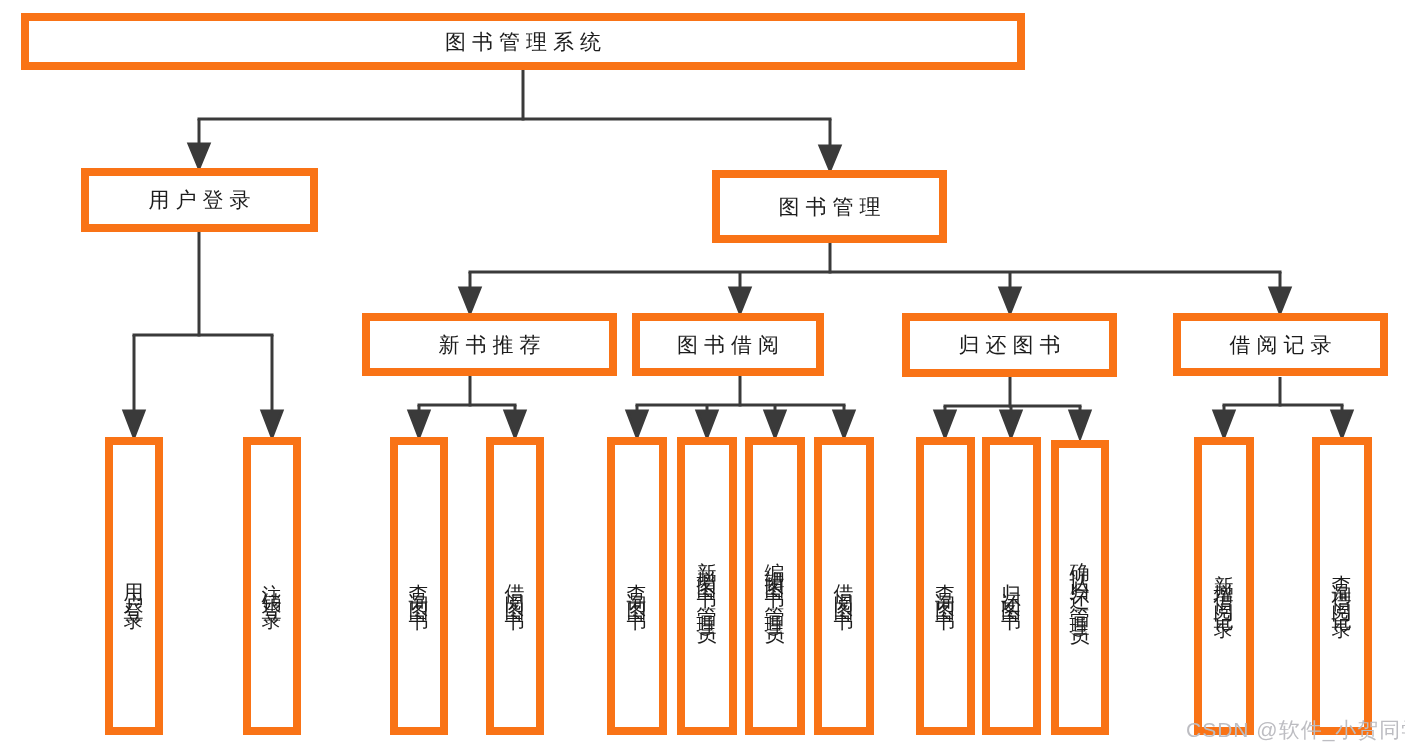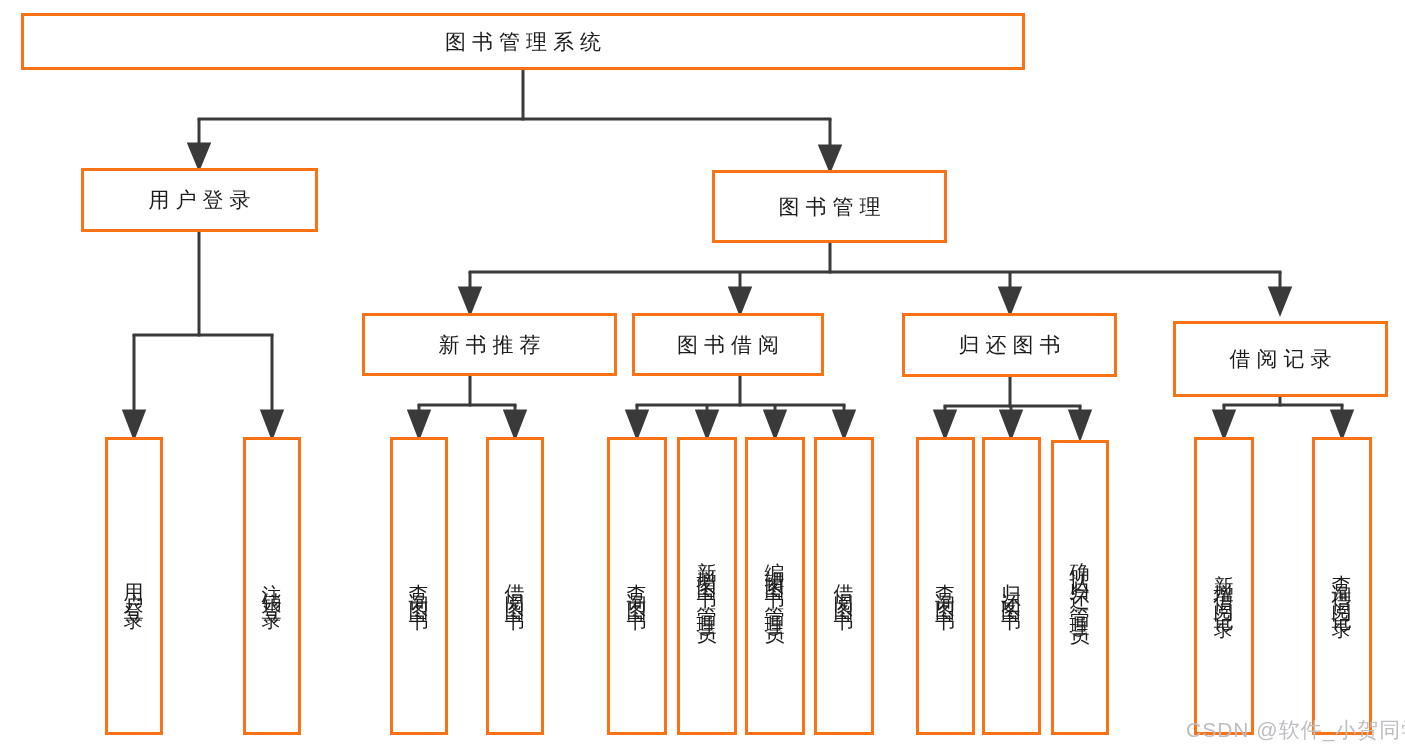--- a/index.html
+++ b/index.html
@@ -19,21 +19,21 @@
     position: absolute;
     left: 0; top: 0;
     width: 1405px;
     height: 747px;
     z-index: 0;
   }
   .node, .vnode {
     position: absolute;
     box-sizing: border-box;
     background: #ffffff;
-    border: 3px solid #f97316;
+    border: 8px solid #f97316;
     display: flex;
     align-items: center;
     justify-content: center;
     color: #1c1c1c;
     z-index: 1;
   }
   .node {
     font-size: 21px;
     letter-spacing: 6px;
     text-indent: 6px;
@@ -140,21 +140,21 @@
 
   <div class="node" style="left:362px;top:313px;width:255px;height:63px">
     <span>新书推荐</span>
   </div>
   <div class="node" style="left:632px;top:313px;width:192px;height:63px">
     <span>图书借阅</span>
   </div>
   <div class="node" style="left:902px;top:313px;width:215px;height:64px">
     <span>归还图书</span>
   </div>
-  <div class="node" style="left:1173px;top:321px;width:215px;height:76px">
+  <div class="node" style="left:1173px;top:313px;width:215px;height:63px">
     <span>借阅记录</span>
   </div>
 
   <div class="vnode" style="left:105px;top:437px;width:58px;height:298px">
     <span class="vlabel">用户登录</span>
   </div>
   <div class="vnode" style="left:243px;top:437px;width:58px;height:298px">
     <span class="vlabel">注销登录</span>
   </div>
 

